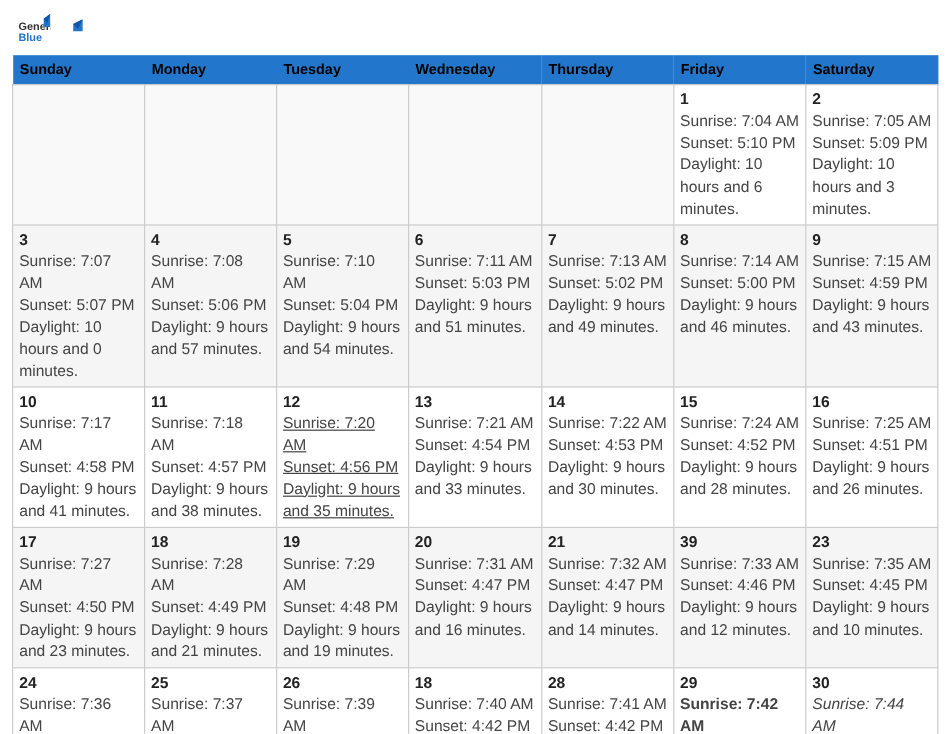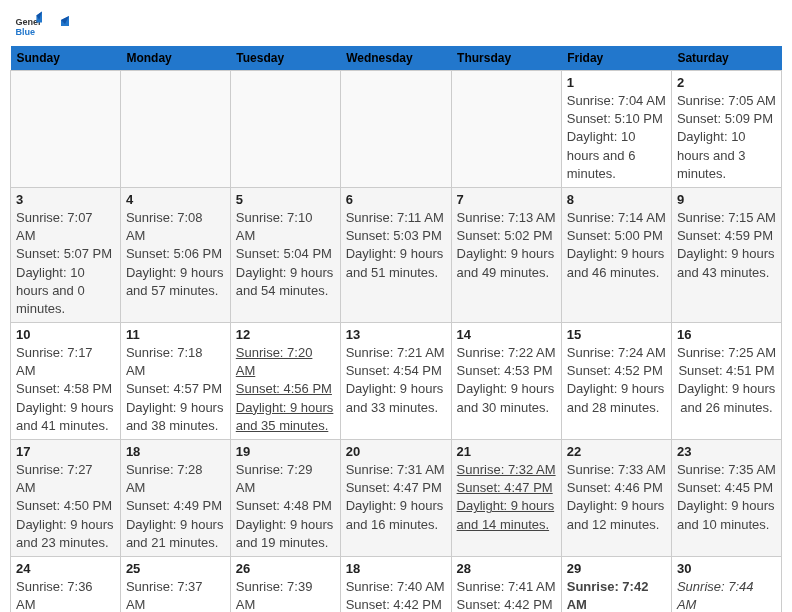--- a/index.html
+++ b/index.html
@@ -213,21 +213,21 @@
 Daylight: 9 hours and 30 minutes.</div>
         </td>
         <td>
           <div class="day-num">15</div>
           <div class="day-info" style="white-space: pre-line;">Sunrise: 7:24 AM
 Sunset: 4:52 PM
 Daylight: 9 hours and 28 minutes.</div>
         </td>
         <td>
           <div class="day-num">16</div>
-          <div class="day-info" style="white-space: pre-line; text-align: center;">Sunrise: 7:25 AM
+          <div class="day-info" style="white-space: pre-line;">Sunrise: 7:25 AM
 Sunset: 4:51 PM
 Daylight: 9 hours and 26 minutes.</div>
         </td>
       </tr>
       <tr>
         <td>
           <div class="day-num">17</div>
           <div class="day-info" style="white-space: pre-line;">Sunrise: 7:27 AM
 Sunset: 4:50 PM
 Daylight: 9 hours and 23 minutes.</div>
@@ -245,26 +245,26 @@
 Daylight: 9 hours and 19 minutes.</div>
         </td>
         <td>
           <div class="day-num">20</div>
           <div class="day-info" style="white-space: pre-line;">Sunrise: 7:31 AM
 Sunset: 4:47 PM
 Daylight: 9 hours and 16 minutes.</div>
         </td>
         <td>
           <div class="day-num">21</div>
-          <div class="day-info" style="white-space: pre-line; text-decoration: underline;">Sunrise: 7:32 AM
+          <div class="day-info" style="white-space: pre-line;">Sunrise: 7:32 AM
 Sunset: 4:47 PM
 Daylight: 9 hours and 14 minutes.</div>
         </td>
         <td>
-          <div class="day-num">22</div>
+          <div class="day-num">39</div>
           <div class="day-info" style="white-space: pre-line;">Sunrise: 7:33 AM
 Sunset: 4:46 PM
 Daylight: 9 hours and 12 minutes.</div>
         </td>
         <td>
           <div class="day-num">23</div>
           <div class="day-info" style="white-space: pre-line;">Sunrise: 7:35 AM
 Sunset: 4:45 PM
 Daylight: 9 hours and 10 minutes.</div>
         </td>

